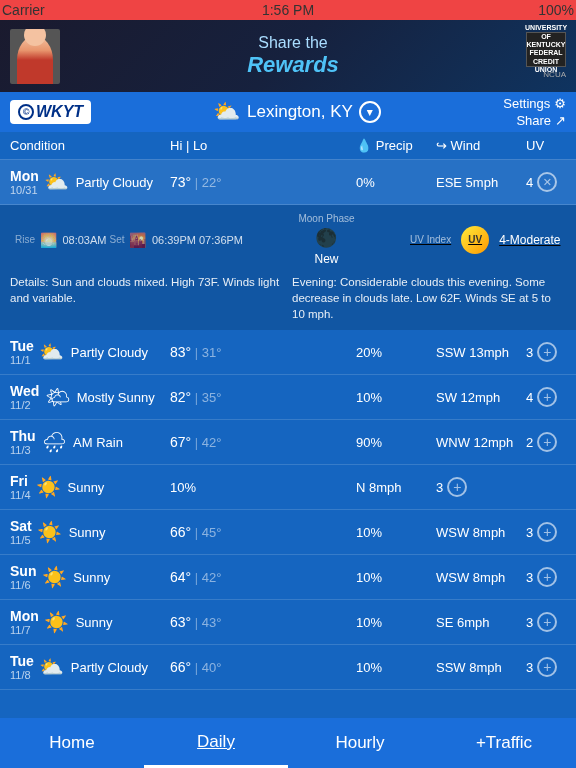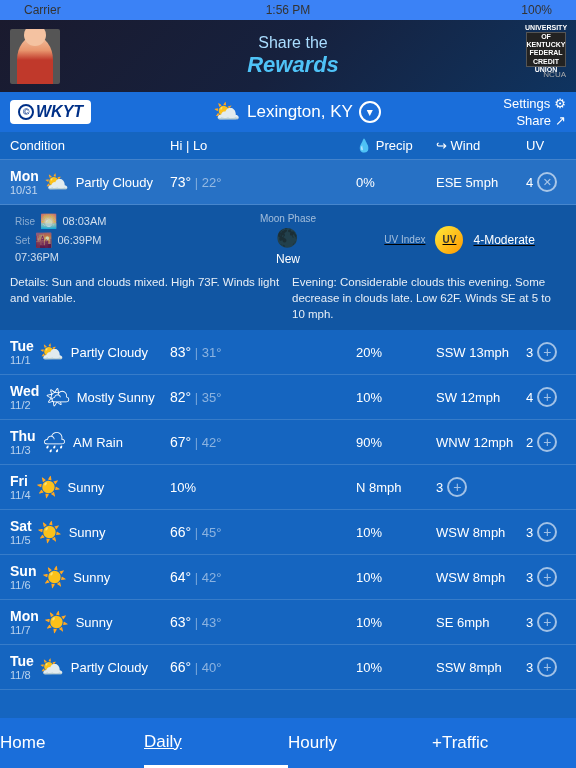--- a/index.html
+++ b/index.html
@@ -7,27 +7,27 @@
       width: 576px;
       height: 768px;
       font-family: -apple-system, 'Helvetica Neue', Arial, sans-serif;
       background: #1565c0;
       overflow: hidden;
       position: relative;
     }
 
     
     .status-bar {
-      background: #3b82f6;
+      background: #ef4444;
       height: 20px;
       display: flex;
       justify-content: space-between;
       align-items: center;
-      padding: 0 24px;
-      font-size: 12px;
+      padding: 0 2px;
+      font-size: 14px;
       color: #333;
     }
     .status-center { position: absolute; left: 50%; transform: translateX(-50%); }
 
     
     .ad-banner {
       background: linear-gradient(135deg, #1a1a2e 0%, #16213e 50%, #0f3460 100%);
       height: 72px;
       display: flex;
       align-items: center;
@@ -220,21 +220,20 @@
     }
     .sun-moon-row {
       display: grid;
       grid-template-columns: 1fr 1fr 1fr;
       gap: 8px;
       margin-bottom: 8px;
       padding: 0 5px;
     }
     .sun-info {
       display: flex;
-      flex-direction: column;
       gap: 3px;
     }
     .sun-info-row {
       display: flex;
       align-items: center;
       gap: 5px;
       font-size: 11px;
       color: rgba(255,255,255,0.8);
     }
     .sun-label { color: rgba(255,255,255,0.5); font-size: 10px; }
@@ -286,20 +285,21 @@
       right: 0;
       background: #1a6eda;
       height: 50px;
       display: grid;
       grid-template-columns: 1fr 1fr 1fr 1fr;
       align-items: center;
     }
     .nav-item {
       display: flex;
       align-items: center;
+      justify-content: center;
       color: white;
       font-size: 17px;
       height: 100%;
     }
     .nav-item.active {
       border-bottom: 3px solid white;
       font-weight: 400;
     }
     .nav-item.active span { text-decoration: underline; }
 

